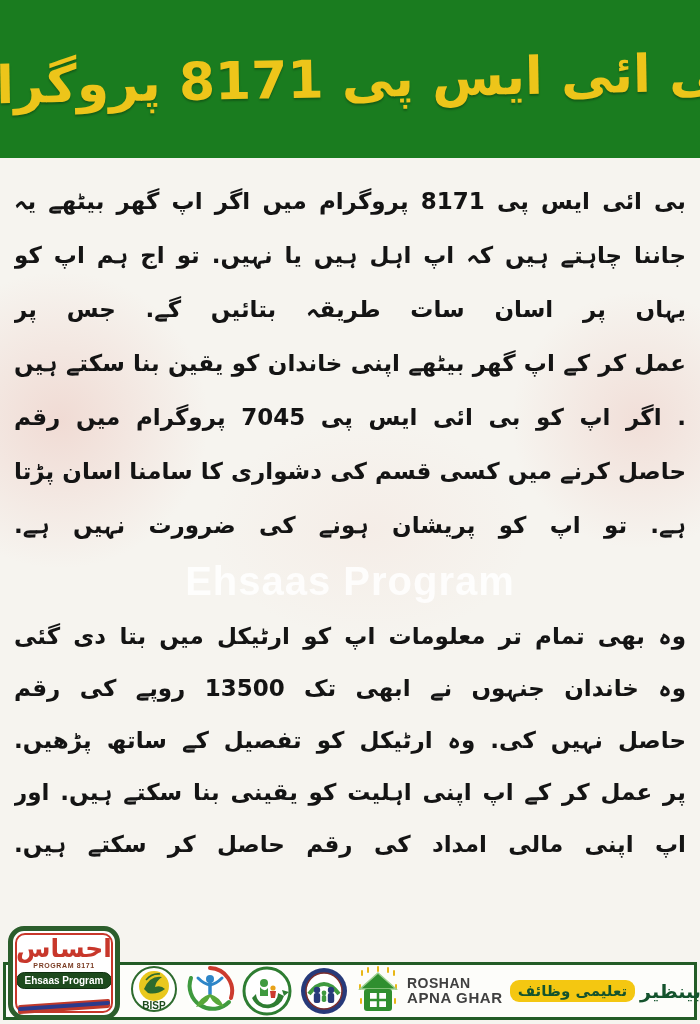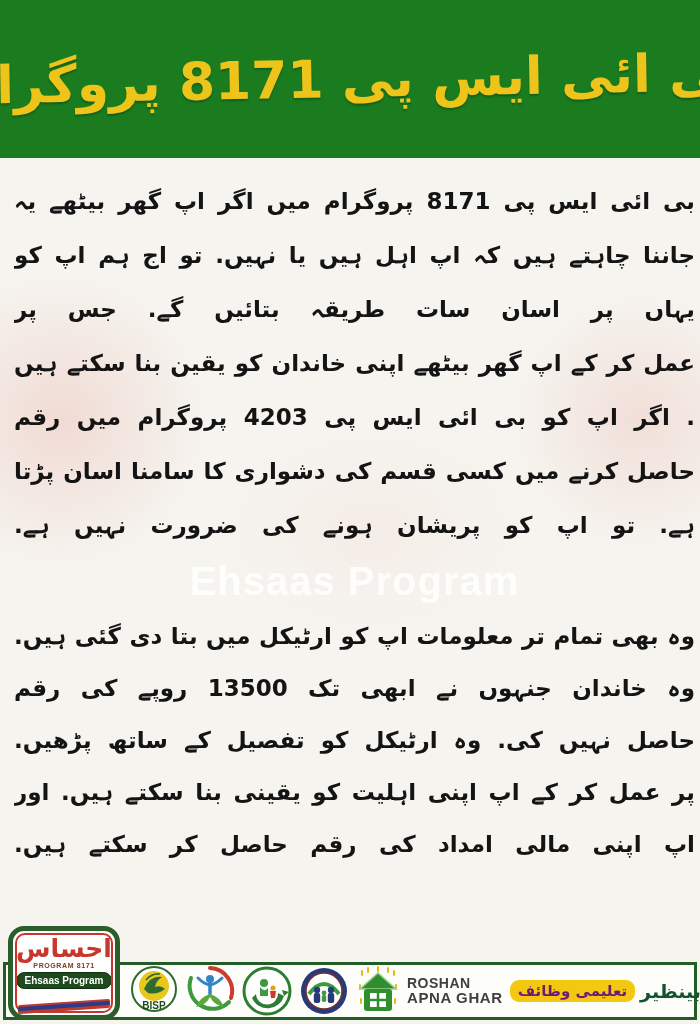--- a/index.html
+++ b/index.html
@@ -29,21 +29,21 @@
   }
   
   .blob{position:absolute;border-radius:50%;pointer-events:none;z-index:0;}
   .blob1{left:-90px;top:270px;width:300px;height:300px;
     background:radial-gradient(circle,rgba(231,178,168,.38),rgba(231,178,168,0) 70%);}
   .blob2{right:-70px;top:290px;width:260px;height:260px;
     background:radial-gradient(circle,rgba(231,178,168,.32),rgba(231,178,168,0) 70%);}
   .blob3{left:210px;top:420px;width:320px;height:220px;border-radius:40%;
     background:radial-gradient(ellipse,rgba(240,205,195,.18),rgba(240,205,195,0) 70%);}
   
-  .article{position:relative;z-index:1;padding:16px 5px 0 14px;}
+  .article{position:relative;z-index:1;padding:16px 14px 0 14px;}
   .u-line{
     direction:rtl;
     text-align:justify;
     text-align-last:justify;
     font-size:23px;
     font-weight:bold;
     color:#141414;
     height:54px;
     line-height:54px;
     overflow:hidden;
@@ -83,21 +83,21 @@
     direction:rtl;
     display:flex;align-items:center;gap:5px;
     white-space:nowrap;
   }
   .benazir-word{color:#14532d;font-size:19px;font-weight:bold;}
   .pill-kafaalat{
     background:#1b7a2f;color:#fff;border:2px solid #115321;
     border-radius:6px;padding:1px 9px;font-size:15px;font-weight:bold;
   }
   .pill-taleemi{
-    background:#f4c711;color:#701a75;
+    background:#f4c711;color:#14532d;
     border-radius:9px;padding:2px 8px;font-size:15px;font-weight:bold;
   }
   
   .ehsaas-badge{
     position:absolute;
     left:8px;top:926px;
     width:112px;height:94px;
     background:#fff;
     border:5px solid #2c5e2c;
     border-radius:16px;
@@ -136,21 +136,21 @@
   <div class="blob blob1"></div>
   <div class="blob blob2"></div>
   <div class="blob blob3"></div>
 
   <div class="article">
     <div class="block1">
       <div class="u-line">بی ائی ایس پی 8171 پروگرام میں اگر اپ گھر بیٹھے یہ</div>
       <div class="u-line">جاننا چاہتے ہیں کہ اپ اہل ہیں یا نہیں. تو اج ہم اپ کو</div>
       <div class="u-line">یہاں پر اسان سات طریقہ بتائیں گے. جس پر</div>
       <div class="u-line">عمل کر کے اپ گھر بیٹھے اپنی خاندان کو یقین بنا سکتے ہیں</div>
-      <div class="u-line">. اگر اپ کو بی ائی ایس پی 4203 پروگرام میں رقم</div>
+      <div class="u-line">. اگر اپ کو بی ائی ایس پی 7045 پروگرام میں رقم</div>
       <div class="u-line">حاصل کرنے میں کسی قسم کی دشواری کا سامنا اسان پڑتا</div>
       <div class="u-line">ہے. تو اپ کو پریشان ہونے کی ضرورت نہیں ہے.</div>
     </div>
 
     <div class="watermark-row">
       <span class="watermark-text">Ehsaas Program</span>
     </div>
 
     <div class="block2">
       <div class="u-line">وہ بھی تمام تر معلومات اپ کو ارٹیکل میں بتا دی گئی ہیں.</div>

